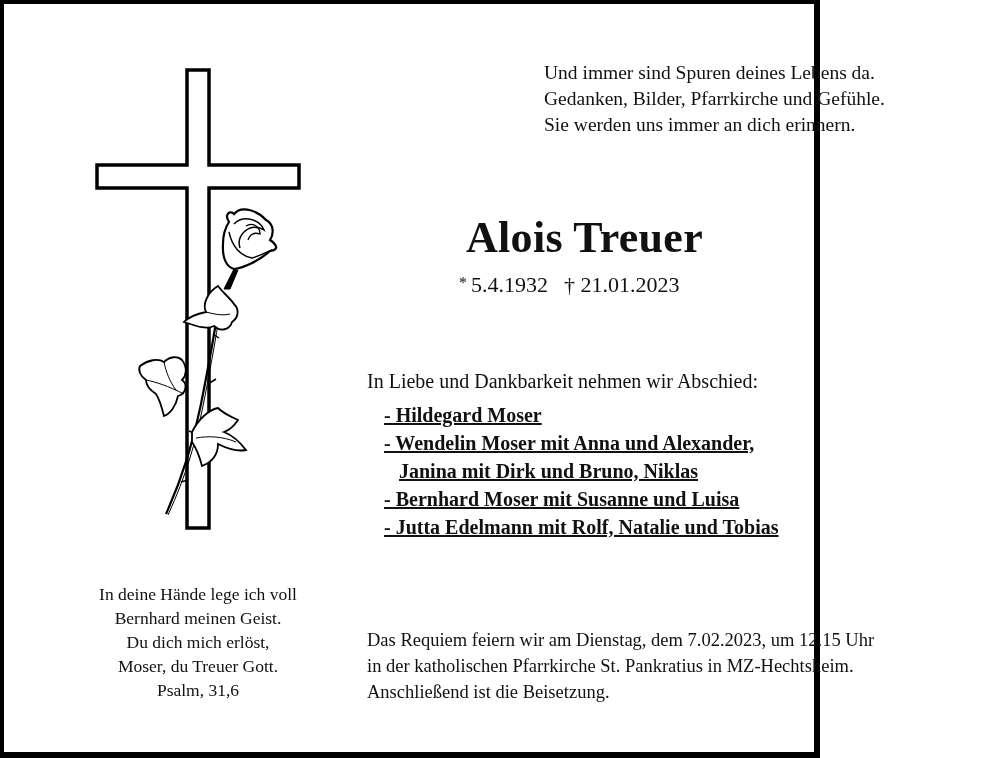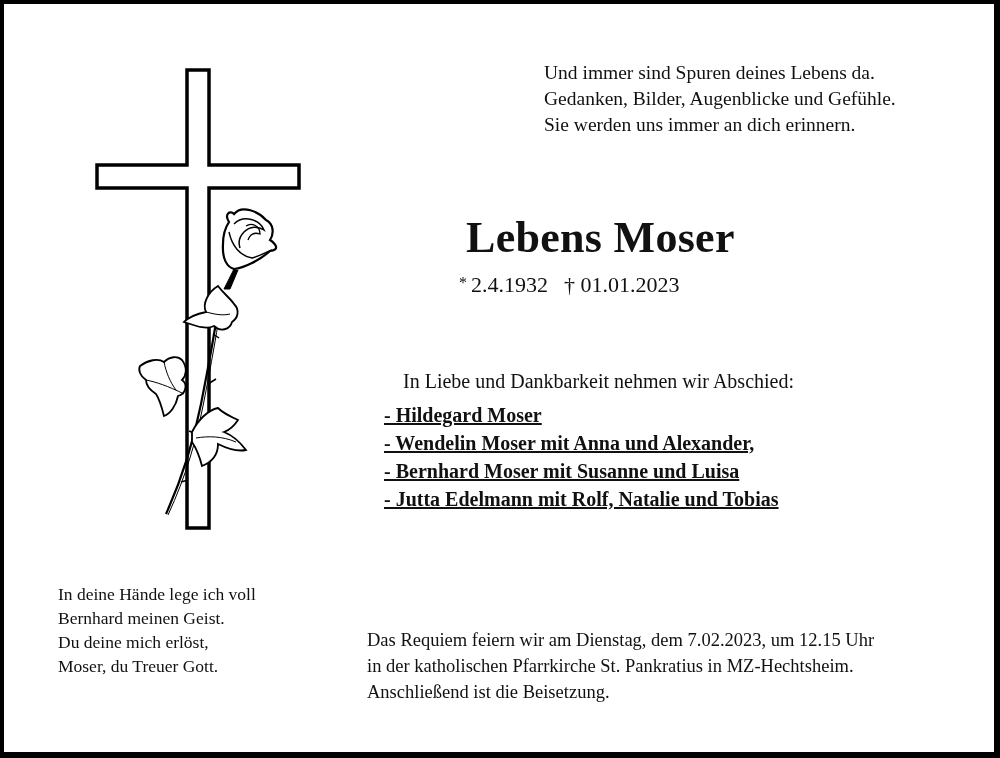--- a/index.html
+++ b/index.html
@@ -1,31 +1,31 @@
 <!DOCTYPE html>
 <html><head>
 <meta charset="utf-8">
 <style>
   html, body { margin:0; padding:0; background:#ffffff; }
   body { width:1000px; height:758px; position:relative; overflow:hidden;
          font-family: "Liberation Serif", "DejaVu Serif", serif; color:#111; }
-  .frame { position:absolute; left:0; top:0; width:1000px; height:758px; box-sizing:border-box;
+  .frame { position:absolute; left:0; top:0; width:820px; height:758px; box-sizing:border-box;
            border-left:4px solid #000; border-top:4px solid #000;
            border-right:6px solid #000; border-bottom:6px solid #000; background:#fff; }
   .motto { position:absolute; left:540px; top:56px; font-size:19.5px; line-height:26px; white-space:nowrap; }
   .motto div { display:block; }
   .name { position:absolute; left:462px; top:208px; font-size:44px; font-weight:bold; letter-spacing:0.3px; white-space:nowrap; }
   .dates { position:absolute; left:455px; top:268px; font-size:22px; white-space:nowrap; }
   .dates .sym { font-size:16px; vertical-align:4px; margin-right:4px; }
   .dates .gap { display:inline-block; width:16px; }
-  .intro { position:absolute; left:363px; top:366px; font-size:20px; white-space:nowrap;margin-left:36px; }
+  .intro { position:absolute; left:363px; top:366px; font-size:20px; white-space:nowrap; }
   .mourners { position:absolute; left:380px; top:397px; font-size:20px; font-weight:bold; line-height:28px; white-space:nowrap;text-decoration:underline; }
   .mourners .cont { padding-left:15px; }
   .service { position:absolute; left:363px; top:623px; font-size:18.5px; line-height:26px; white-space:nowrap; }
-  .psalm { position:absolute; left:54px; top:578px; width:280px; text-align:left; font-size:17.5px; line-height:24px; }
+  .psalm { position:absolute; left:54px; top:578px; width:280px; text-align:center; font-size:17.5px; line-height:24px; }
   .cross { position:absolute; left:80px; top:60px; }
 </style>
 </head>
 <body>
 
 <div class="frame">
 
   <svg class="cross" width="230" height="470" viewBox="0 0 230 470">
 
     <path d="M103 6 L125 6 L125 101 L215 101 L215 124 L125 124 L125 464 L103 464 L103 124 L13 124 L13 101 L103 101 Z" fill="#fff" stroke="#000" stroke-width="3.5" stroke-linejoin="miter"></path>
@@ -50,46 +50,48 @@
     <path d="M56 302 C64 296 74 294 80 298 C86 292 94 292 98 296 C104 304 102 312 98 316 C104 320 102 330 94 332 C92 342 86 350 80 352 C78 344 76 336 72 330 C66 326 62 322 62 316 C56 312 54 306 56 302 Z" fill="#fff" stroke="#000" stroke-width="1.8"></path>
     <path d="M62 316 C72 318 84 322 100 330" fill="none" stroke="#000" stroke-width="1"></path>
     <path d="M80 298 C82 308 86 318 92 326" fill="none" stroke="#000" stroke-width="1"></path>
 
     <path d="M108 368 C114 356 124 346 134 344 C140 350 146 352 154 356 C150 362 146 366 140 368 C150 372 156 378 162 386 C152 388 142 384 134 380 C134 390 128 398 118 402 C116 394 112 384 108 378 Z" fill="#fff" stroke="#000" stroke-width="1.8"></path>
     <path d="M112 374 C124 372 138 372 152 378" fill="none" stroke="#000" stroke-width="1"></path>
   </svg>
 
   <div class="motto">
     <div>Und immer sind Spuren deines Lebens da.</div>
-    <div>Gedanken, Bilder, Augenblicke und Gefühle.</div>
+    <div>Gedanken, Bilder, Pfarrkirche und Gefühle.</div>
     <div>Sie werden uns immer an dich erinnern.</div>
   </div>
 
-  <div class="name">Lebens Moser</div>
+  <div class="name">Alois Treuer</div>
 
   <div class="dates">
-    <span class="sym">*</span><span>2.4.1932</span><span class="gap"></span><span>†</span>
-    <span>01.01.2023</span>
+    <span class="sym">*</span><span>5.4.1932</span><span class="gap"></span><span>†</span>
+    <span>21.01.2023</span>
   </div>
 
   <div class="intro">In Liebe und Dankbarkeit nehmen wir Abschied:</div>
 
   <div class="mourners">
     <div>- Hildegard Moser</div>
     <div>- Wendelin Moser mit Anna und Alexander,</div>
+    <div class="cont">Janina mit Dirk und Bruno, Niklas</div>
     <div>- Bernhard Moser mit Susanne und Luisa</div>
     <div>- Jutta Edelmann mit Rolf, Natalie und Tobias</div>
   </div>
 
   <div class="service">
     <div>Das Requiem feiern wir am Dienstag, dem 7.02.2023, um 12.15 Uhr</div>
     <div>in der katholischen Pfarrkirche St. Pankratius in MZ-Hechtsheim.</div>
     <div>Anschließend ist die Beisetzung.</div>
   </div>
 
   <div class="psalm">
     <div>In deine Hände lege ich voll</div>
     <div>Bernhard meinen Geist.</div>
-    <div>Du deine mich erlöst,</div>
+    <div>Du dich mich erlöst,</div>
     <div>Moser, du Treuer Gott.</div>
+    <div>Psalm, 31,6</div>
   </div>
 
 </div>
 
 </body></html>

